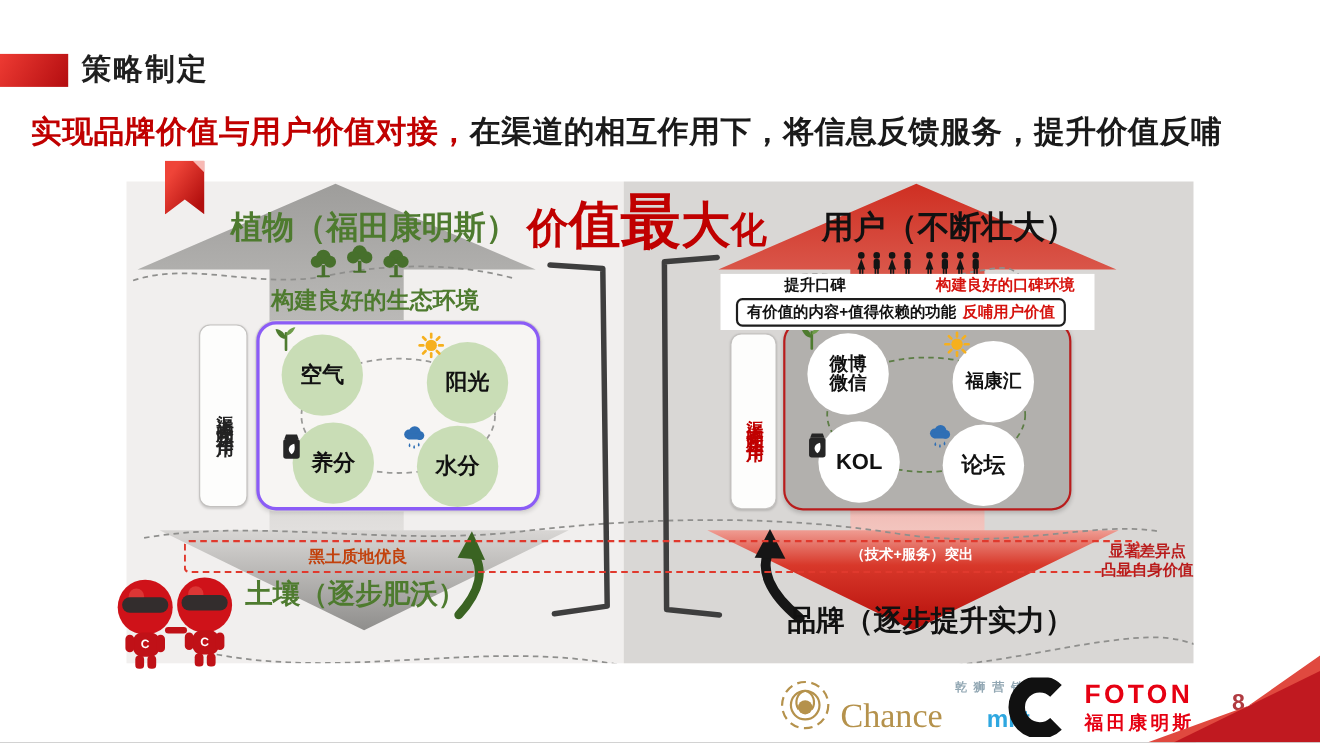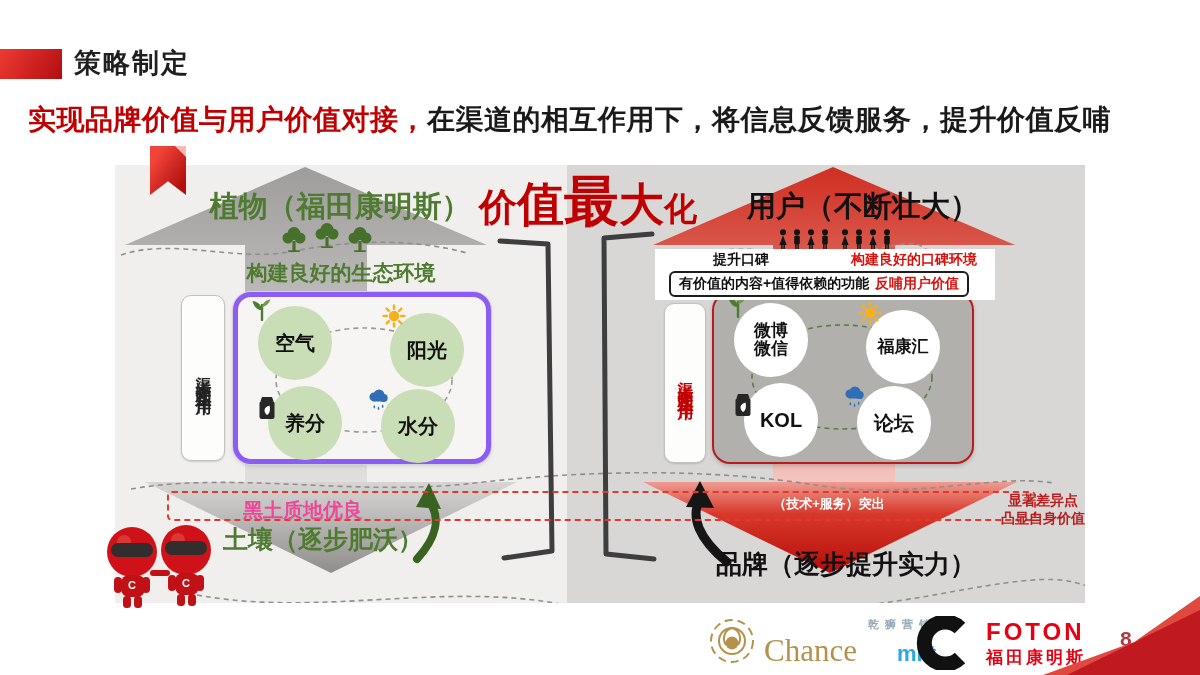--- a/index.html
+++ b/index.html
@@ -29,42 +29,42 @@
   .eco-sub { font-size:21px; font-weight:bold; color:#4e7b2f; text-align:center; white-space:nowrap; }
 
   .side-label { background:#fdfdfc; border:1px solid #c3c1bf; border-radius:10px;
     display:flex; align-items:center; justify-content:center;
     writing-mode:vertical-rl; text-orientation:upright;
     font-size:16px; font-weight:bold; letter-spacing:4px; box-shadow:0 1px 2px rgba(0,0,0,.15); }
   .side-black { color:#222; }
   .side-red { color:#c00000; }
 
   .container-box { border-radius:18px; }
-  .left-box { background:#f7f5f3; border:5px solid #8b5cf6; box-shadow:0 0 0 1px #d5d3d0, 0 2px 4px rgba(0,0,0,.12); }
+  .left-box { background:#f7f5f3; border:3px solid #8b5cf6; box-shadow:0 0 0 1px #d5d3d0, 0 2px 4px rgba(0,0,0,.12); }
   .right-box { background:#b2b0ad; border:2px solid #b91c1c; box-shadow:0 2px 4px rgba(0,0,0,.18); }
 
   .node { position:absolute; width:74px; height:74px; border-radius:50%;
     display:flex; align-items:center; justify-content:center; text-align:center; }
   .node-green { background:#c9ddb6; }
   .node-white { background:#ffffff; }
   .node-label { font-weight:bold; color:#111; font-size:20px; white-space:pre-line; line-height:1.05; }
   .node-label.small { font-size:17px; }
   .node-icon { position:absolute; }
   .ic-tl { left:-8px; top:-9px; }
   .ic-left { left:-14px; top:8px; }
   .ic-rain { left:-16px; top:-2px; }
   .pos-tl { left:20px; top:9px; }
   .pos-tr { left:152px; top:16px; }
   .pos-bl { left:30px; top:89px; }
   .pos-br { left:143px; top:92px; }
 
   .band { position:absolute; left:52px; top:326px; width:869px; height:30px;
     border:2px dashed #e0392d; border-radius:5px; z-index:3; }
-  .band-label-left { position:absolute; left:128px; top:332px; width:165px; 
-    font-size:20px; font-weight:bold; color:#ec4899; z-index:4; }
+  .band-label-left { position:absolute; left:128px; top:332px; width:165px; text-align:center;
+    font-size:15px; font-weight:bold; color:#c2410c; z-index:4; }
   .band-label-right { position:absolute; left:563px; top:330px; width:302px; text-align:center;
     font-size:13px; font-weight:bold; color:#fff; z-index:4; }
   .bottom-title-left { position:absolute; left:86px; top:358px; width:244px; text-align:center;
     font-size:25px; font-weight:bold; color:#4e7b2f; z-index:4; white-space:nowrap; }
   .bottom-title-right { position:absolute; left:578px; top:360px; width:306px; text-align:center;
     font-size:26px; font-weight:bold; color:#111; z-index:4; white-space:nowrap;margin-top:22px; }
   .diff-note { position:absolute; left:872px; top:326px; width:112px; z-index:4;
     font-size:14px; font-weight:bold; color:#b91c1c; line-height:1.3; text-align:center; }
 
   .headline { position:absolute; left:356px; top:0; width:234px; text-align:center; z-index:5;

